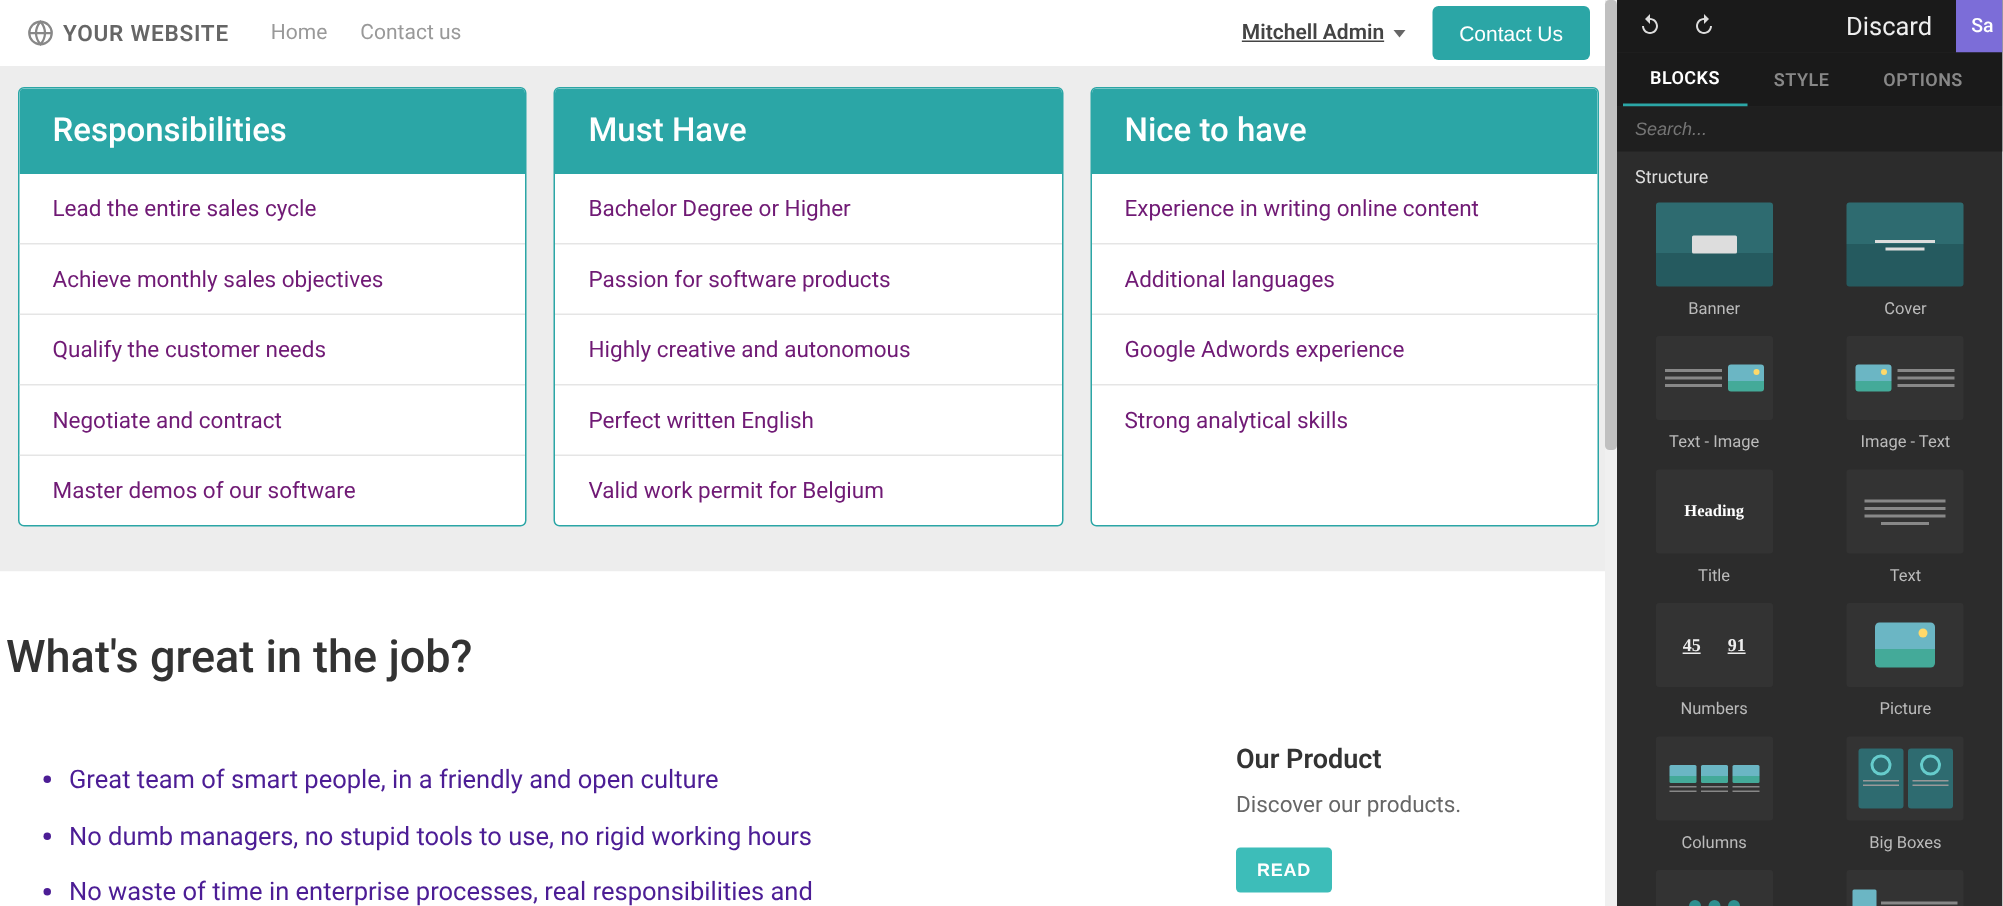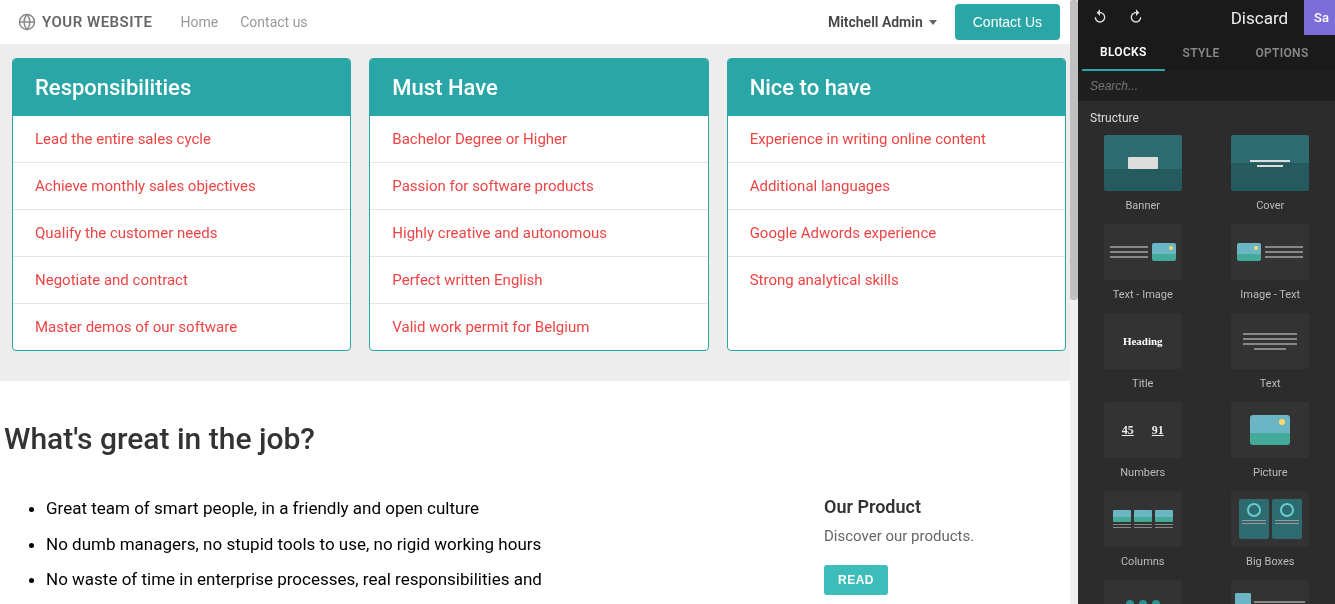--- a/index.html
+++ b/index.html
@@ -8,35 +8,35 @@
     .main-area { width: 1078px; height: 604px; overflow: hidden; position: relative; background: #fff; }
     .scrollbar-track { position: absolute; right: 0; top: 0; width: 8px; height: 604px; background: #f0f0f0; }
     .scrollbar-thumb { position: absolute; right: 0; top: 0; width: 8px; height: 300px; background: #c0c0c0; border-radius: 3px; }
     
     .top-nav { height: 44px; background: #fff; display: flex; align-items: center; padding: 0 18px; }
     .logo { display: flex; align-items: center; gap: 6px; font-weight: 600; color: #666; font-size: 15px; letter-spacing: 0.5px; }
     .logo svg { width: 18px; height: 18px; }
     .nav-links { display: flex; gap: 22px; margin-left: 28px; }
     .nav-link { color: #999; font-size: 14px; cursor: pointer; }
     .nav-right { margin-left: auto; display: flex; align-items: center; gap: 18px; }
-    .user-menu { color: #444; font-weight: 600; font-size: 14px; display: flex; align-items: center; gap: 6px; cursor: pointer; }
+    .user-menu { color: #444; font-weight: 600; font-size: 14px; display: flex; align-items: center; gap: 6px; cursor: pointer; text-decoration: underline; }
     .contact-btn { background: #2ba6a6; color: #fff; border: none; padding: 10px 18px; border-radius: 4px; font-size: 14px; font-weight: 500; cursor: pointer; }
     
     .cards-section { background: #ededed; padding: 14px 12px 30px 12px; display: flex; gap: 18px; }
     .card { flex: 1; background: #fff; border: 1px solid #2ba6a6; border-radius: 4px; overflow: hidden; }
     .card-header { background: #2ba6a6; color: #fff; padding: 16px 22px; font-size: 22px; font-weight: 500; }
     .card-body { }
-    .card-item { padding: 14px 22px; border-bottom: 1px solid #e5e5e5; font-size: 15px; color: #ef4444; }
+    .card-item { padding: 14px 22px; border-bottom: 1px solid #e5e5e5; font-size: 15px; color: #701a75; }
     .card-item:last-child { border-bottom: none; }
     
     .great-section { background: #fff; padding: 40px 14px 0 4px; }
     .great-title { font-size: 30px; color: #333; font-weight: 500; margin-bottom: 40px; }
     .great-row { display: flex; gap: 40px; }
     .great-list { flex: 1; padding-left: 42px; }
-    .great-list li { font-size: 17px; color: #000000; margin-bottom: 10px; line-height: 1.5; }
+    .great-list li { font-size: 17px; color: #4c1d95; margin-bottom: 10px; line-height: 1.5; margin-top: 12px; }
     .product-col { width: 240px; }
     .product-title { font-size: 18px; font-weight: 600; color: #333; margin-bottom: 10px; }
     .product-desc { font-size: 15px; color: #666; margin-bottom: 20px; }
     .read-btn { background: #3dbdb9; color: #fff; border: none; padding: 8px 14px; border-radius: 3px; font-size: 12px; font-weight: 600; letter-spacing: 0.5px; cursor: pointer; }
     
     .editor-panel { width: 257px; height: 604px; background: #2c2c2c; display: flex; flex-direction: column; color: #ccc; font-size: 12px; }
     .editor-top { height: 40px; background: #1a1a1a; display: flex; align-items: center; padding: 0 14px; }
     .editor-top-left { display: flex; gap: 20px; }
     .editor-top-icon { cursor: pointer; color: #ddd; }
     .editor-top-right { margin-left: auto; display: flex; align-items: center; gap: 16px; }

